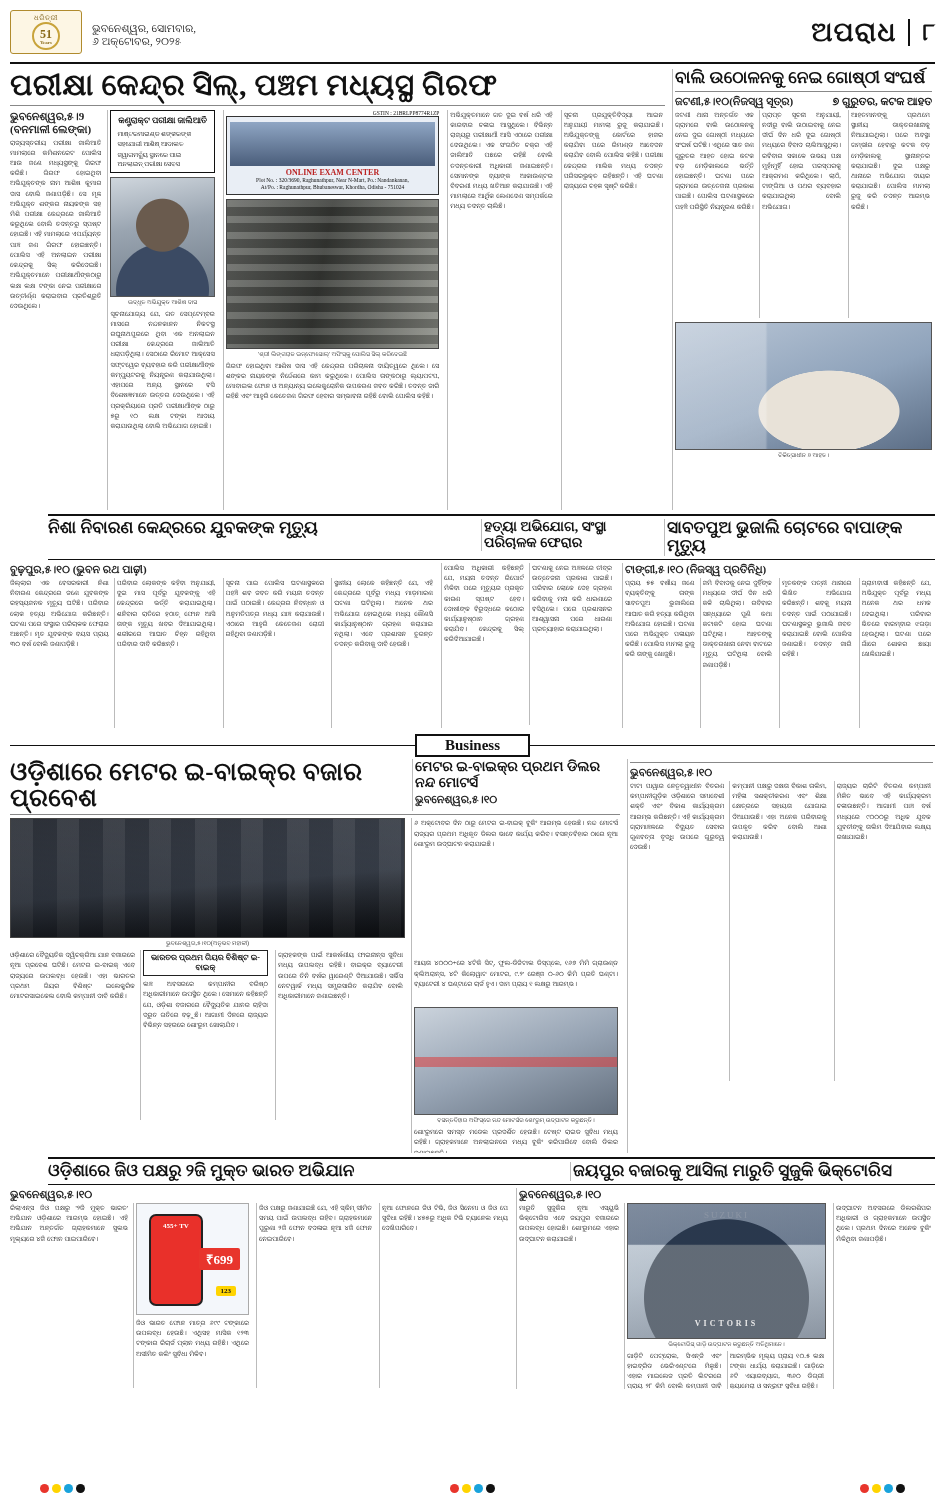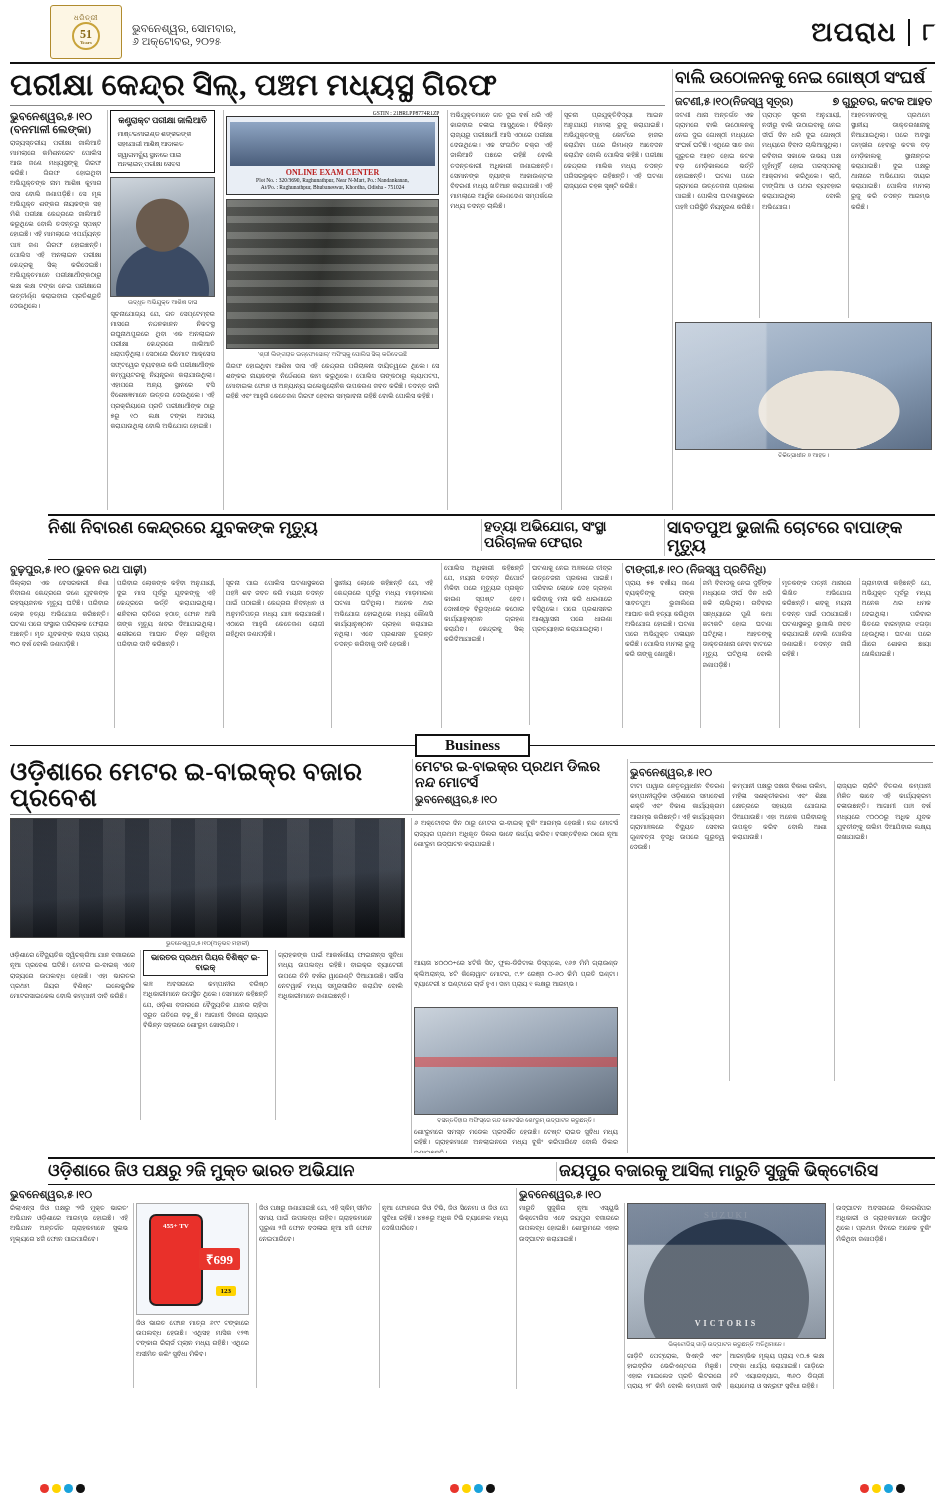--- a/index.html
+++ b/index.html
@@ -10,23 +10,23 @@
     font-family: "Liberation Serif", serif;
     color: #111;
     position: relative;
     overflow: hidden;
   }
   .page { width:945px; height:1497px; position:relative; padding: 6px 10px 0 10px; }
 
   
   .masthead { display:flex; align-items:center; border-bottom: 2px solid #111; padding-bottom:4px; height:58px; }
   .logo-badge {
-    width:72px; height:54px; border:1px solid #b08b2e; border-radius:3px;
+    width:72px; height:44px; border:1px solid #b08b2e; border-radius:3px;
     display:flex; flex-direction:column; align-items:center; justify-content:center;
-    background: #fdf6e4; margin-right:10px; flex:0 0 auto;margin-left:40px;
+    background: #fdf6e4; margin-right:10px; flex:0 0 auto;
   }
   .logo-top { font-size:7px; color:#7a5b13; letter-spacing:0.5px; }
   .logo-circle {
     width:28px;height:28px;border-radius:50%;border:2px solid #c8a33a;
     display:flex;align-items:center;justify-content:center;flex-direction:column;
     color:#8a6a18;font-weight:bold;font-size:12px;line-height:1;
   }
   .logo-years { font-size:5px; color:#8a6a18; }
   .masthead-meta { font-size:11px; color:#222; flex:1 1 auto; padding-top:6px; }
   .masthead-right { display:flex; align-items:center; gap:12px; }
@@ -123,21 +123,21 @@
 
   <div class="top-area">
 
     <div class="left-block">
       <div class="hdr1">ପରୀକ୍ଷା କେନ୍ଦ୍ର ସିଲ୍‌, ପଞ୍ଚମ ମଧ୍ୟସ୍ଥ ଗିରଫ</div>
       <div class="thin-rule" style="margin:4px 0 4px;"></div>
 
       <div style="display:flex; gap:6px;">
 
         <div style="width:92px;">
-          <div class="byline">ଭୁବନେଶ୍ୱର,୫।୧୦ (ବନମାଳୀ ଲେଙ୍କା)</div>
+          <div class="byline">ଭୁବନେଶ୍ୱର,୫।9 (ବନମାଳୀ ଲେଙ୍କା)</div>
           <div class="body-text" style="height:372px;">ରାଜ୍ୟସ୍ତରୀୟ ପରୀକ୍ଷା ଜାଲିଆତି ମାମଲାରେ କମିଶନରେଟ ପୋଲିସ ଆଉ ଜଣେ ମଧ୍ୟସ୍ଥଙ୍କୁ ଗିରଫ କରିଛି। ଗିରଫ ହୋଇଥିବା ଅଭିଯୁକ୍ତଙ୍କ ନାମ ଆଶିଷ କୁମାର ଦାସ ବୋଲି ଜଣାପଡ଼ିଛି। ସେ ମୂଳ ଅଭିଯୁକ୍ତ ଶଙ୍କର ନାୟକଙ୍କ ସହ ମିଶି ପରୀକ୍ଷା କେନ୍ଦ୍ରରେ ଜାଲିଆତି କରୁଥିଲେ ବୋଲି ତଦନ୍ତରୁ ସ୍ପଷ୍ଟ ହୋଇଛି। ଏହି ମାମଲାରେ ଏପର୍ଯ୍ୟନ୍ତ ପାଞ୍ଚ ଜଣ ଗିରଫ ହୋଇଛନ୍ତି। ପୋଲିସ ଏହି ଅନଲାଇନ ପରୀକ୍ଷା କେନ୍ଦ୍ରକୁ ସିଲ୍ କରିଦେଇଛି। ଅଭିଯୁକ୍ତମାନେ ପରୀକ୍ଷାର୍ଥୀଙ୍କଠାରୁ ଲକ୍ଷ ଲକ୍ଷ ଟଙ୍କା ନେଇ ପରୀକ୍ଷାରେ ଉତ୍ତୀର୍ଣ୍ଣ କରାଇବାର ପ୍ରତିଶ୍ରୁତି ଦେଉଥିଲେ।</div>
         </div>
 
         <div style="width:110px;" class="col-sep pad2">
           <div class="flag-box" style="width:auto;">
             <span class="fb-title">କଣ୍ଟ୍ରାକ୍ଟ ପରୀକ୍ଷା ଜାଲିଆତି</span>
             <div style="font-size:6.5px;line-height:1.45;">
               <div style="margin-bottom:2px;">ମାଷ୍ଟରମାଇଣ୍ଡ ଶଙ୍କରଙ୍କ ସହଯୋଗୀ ଆଶିଷ୍‌ ଆଦାଲତ</div>
               <div>ଜ୍ୱାଗମବ୍ୟୁଁ ସ୍ଥାନରେ ପାଇ ଅନଲାଇନ୍‌ ପରୀକ୍ଷା ସେବସ</div>
             </div>
@@ -330,21 +330,21 @@
             <div class="body-text" style="height:300px;">କମ୍ପାନୀ ପକ୍ଷରୁ ଦକ୍ଷତା ବିକାଶ ତାଲିମ, ମହିଳା ସଶକ୍ତୀକରଣ ଏବଂ ଶିକ୍ଷା କ୍ଷେତ୍ରରେ ସହାୟତା ଯୋଗାଇ ଦିଆଯାଉଛି। ଏହା ଅନେକ ପରିବାରକୁ ଉପକୃତ କରିବ ବୋଲି ଆଶା କରାଯାଉଛି।</div>
           </div>
         <div style="flex:1;" class="col-sep pad2">
             <div class="body-text" style="height:300px;">ରାଜ୍ୟର ଚାରିଟି ବିତରଣ କମ୍ପାନୀ ମିଳିତ ଭାବେ ଏହି କାର୍ଯ୍ୟକ୍ରମ ଚଳାଉଛନ୍ତି। ଆଗାମୀ ପାଞ୍ଚ ବର୍ଷ ମଧ୍ୟରେ ୯୦୦୦ରୁ ଅଧିକ ଯୁବକ ଯୁବତୀଙ୍କୁ ତାଲିମ ଦିଆଯିବାର ଲକ୍ଷ୍ୟ ରଖାଯାଇଛି।</div>
           </div>
       </div>
     </div>
   </div>
 
   <div class="band" style="margin-top:4px;">
-    <div style="display:flex;gap:8px;align-items:flex-start;">
+    <div style="display:flex;gap:22px;align-items:flex-start;">
       <div style="width:500px;">
         <div class="hdr2">ଓଡ଼ିଶାରେ ଜିଓ ପକ୍ଷରୁ ୨ଜି ମୁକ୍ତ ଭାରତ ଅଭିଯାନ</div>
       </div>
       <div style="flex:1;" class="col-sep pad2">
         <div class="hdr2">ଜୟପୁର ବଜାରକୁ ଆସିଲା ମାରୁତି ସୁଜୁକି ଭିକ୍ଟୋରିସ</div>
       </div>
     </div>
   </div>
 
   <div style="display:flex;gap:6px;margin-top:3px;">

